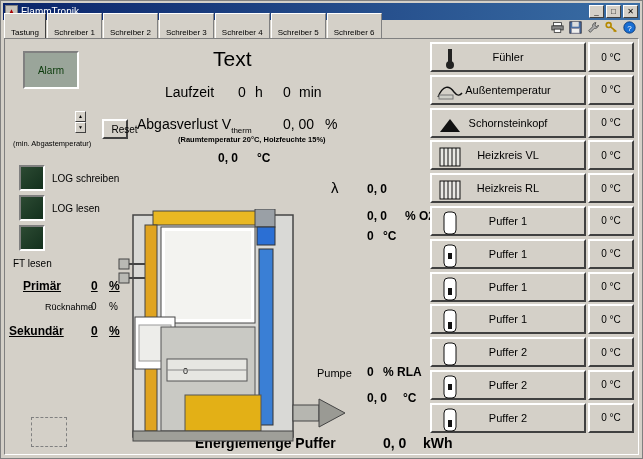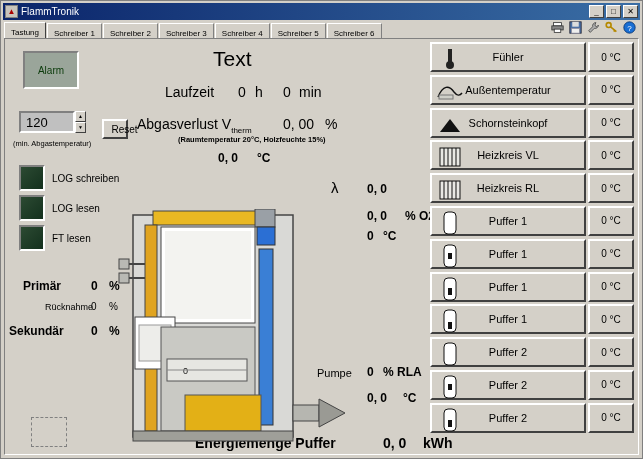--- a/index.html
+++ b/index.html
@@ -41,21 +41,21 @@
     font-size: 8px; line-height: 11px; text-align: center;
     color: #000;
   }
 
   
   .tabstrip {
     position: absolute; left: 3px; top: 21px; right: 3px; height: 16px;
     display: flex; align-items: flex-end;
   }
   .tab {
-    height: 15px; padding: 3px 6px;
+    height: 15px; padding: 12px 6px;
     font-size: 8px; line-height: 14px;
     background: #d4d0c8;
     border: 1px solid #ffffff;
     border-right-color: #808080; border-bottom: none;
     margin-right: 1px;
     color: #000;
   }
   .tab.active {
     height: 16px;
     background: #d4d0c8;
@@ -121,21 +121,21 @@
     width: 26px; height: 26px;
     background: linear-gradient(135deg, #2c4a33, #13301d);
     border: 2px solid; border-color: #808080 #ffffff #ffffff #808080;
   }
   .led-row {
     position: absolute; display: flex; align-items: center; gap: 7px;
     font-size: 10px; color: #000;
   }
 
   .pct-label { position: absolute; font-size: 11px; color: #000; }
-  .pct-label.b { font-weight: bold; font-size: 12px; }
+  .pct-label.b { font-weight: bold; font-size: 12px; text-decoration: underline; }
 
   .dashed-box {
     position: absolute; left: 26px; top: 378px; width: 36px; height: 30px;
     border: 1px dashed #808080;
   }
 
   
   .c-text { position: absolute; color: #000; }
   .t-title { font-size: 21px; }
   .t-big { font-size: 14px; font-weight: normal; }
@@ -221,40 +221,37 @@
       <text x="8" y="12" font-size="10" fill="#fff" text-anchor="middle" font-family="Liberation Sans, sans-serif">?</text>
     </svg>
   </div>
 
   <div class="client">
 
     <div class="alarm-box">
       <span>Alarm</span>
     </div>
 
-    <div class="value-box">
-      <span>120</span>
-    </div>
     <div class="spin">
       <div>▲</div>
       <div>▼</div>
     </div>
     <div class="caption-small" style="left:8px; top:100px;">(min. Abgastemperatur)</div>
 
     <div class="btn-3d reset-btn">Reset</div>
 
     <div class="led-row" style="left:14px; top:126px;">
       <div class="led"></div>
       <span>LOG schreiben</span>
     </div>
     <div class="led-row" style="left:14px; top:156px;">
       <div class="led"></div>
       <span>LOG lesen</span>
     </div>
-    <div class="led-row" style="left:14px; top:186px;">
+    <div class="led-row" style="left:8px; top:186px;flex-direction:column;">
       <div class="led"></div>
       <span>FT lesen</span>
     </div>
 
     <div class="pct-label b" style="left:18px; top:240px;">Primär</div>
     <div class="pct-label b" style="left:86px; top:240px;">0</div>
     <div class="pct-label b" style="left:104px; top:240px;">%</div>
 
     <div class="pct-label" style="left:18px; top:263px; font-size:9px;margin-left:22px;">Rücknahme</div>
     <div class="pct-label" style="left:86px; top:262px; font-size:10px;">0</div>

